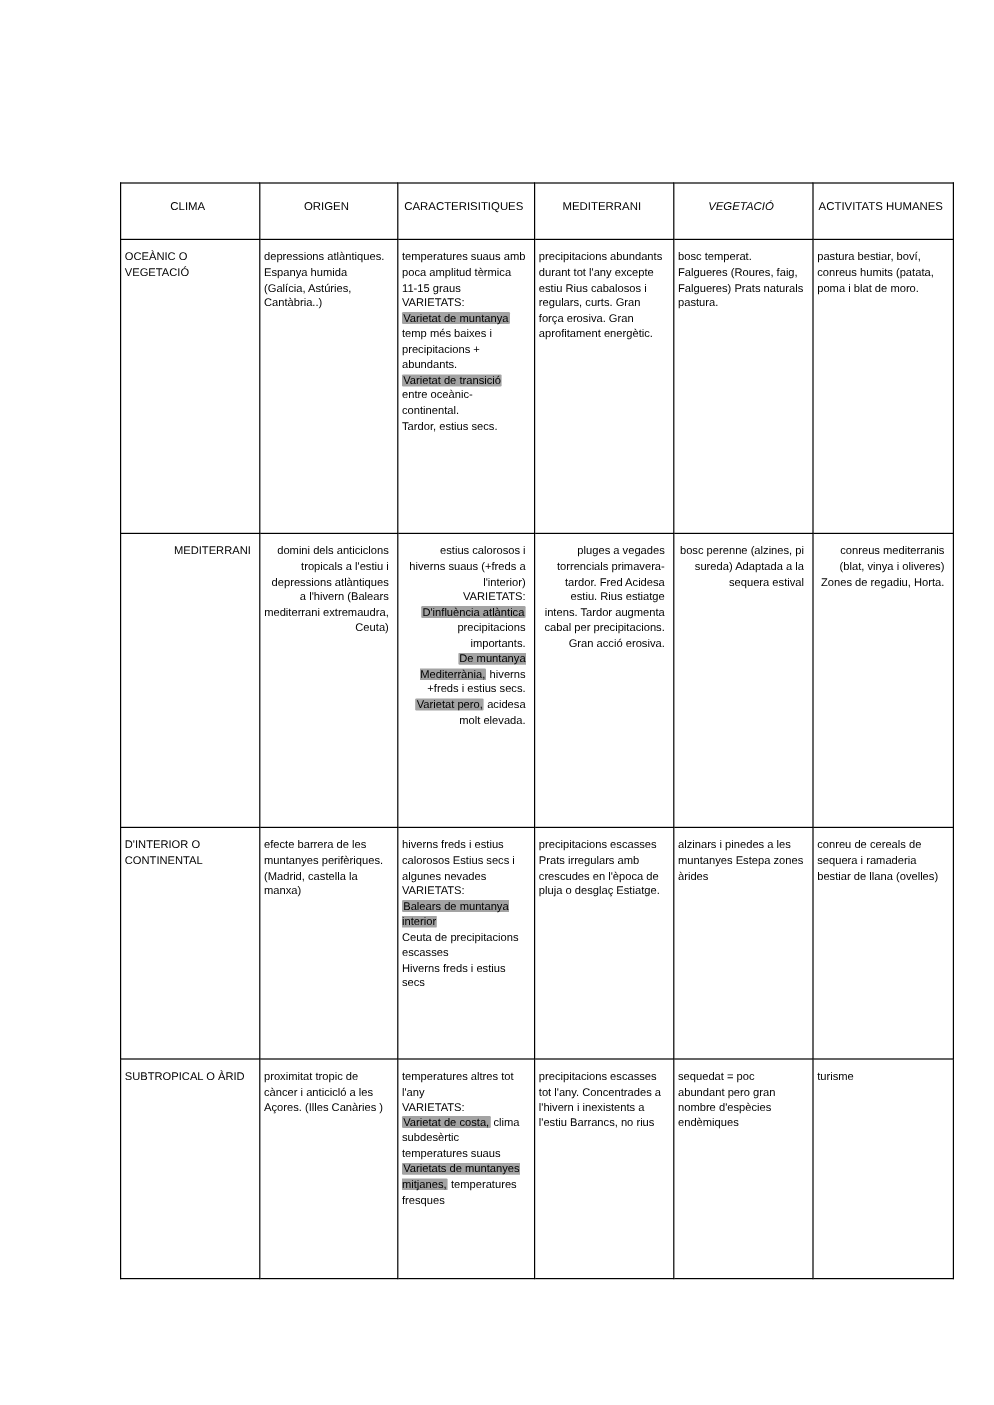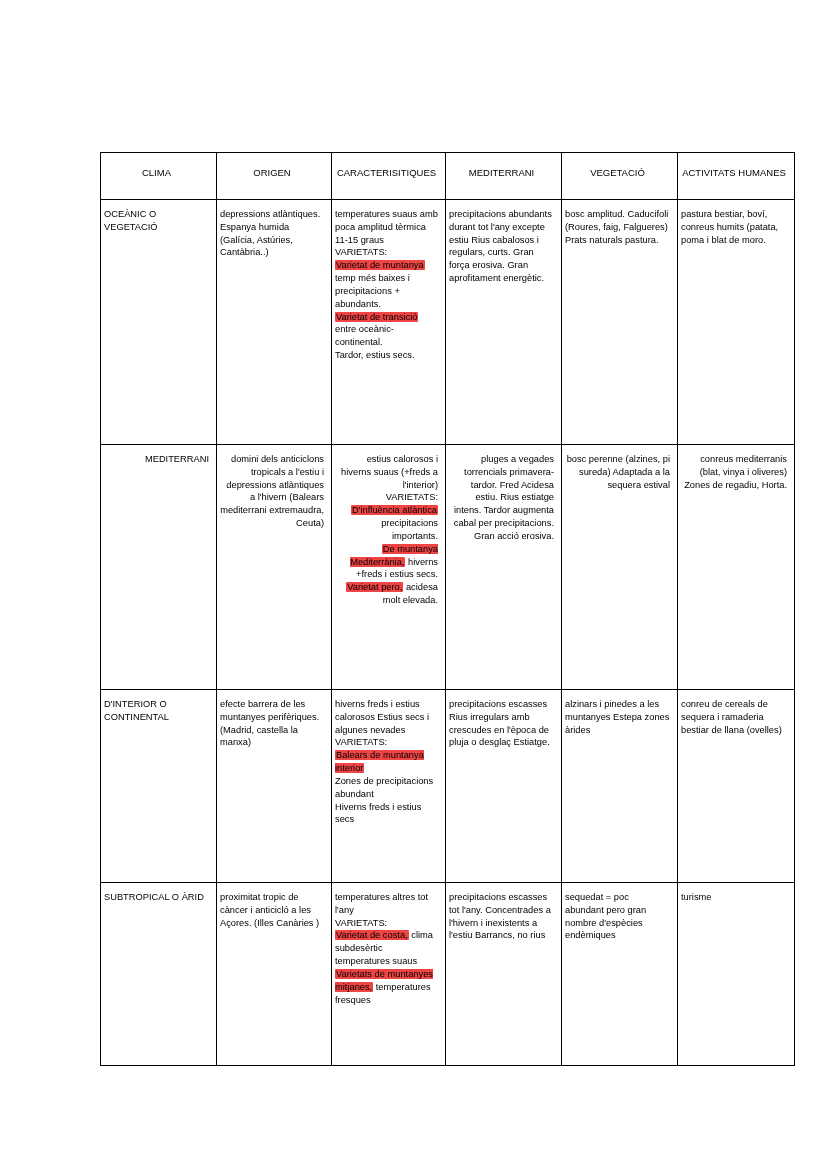--- a/index.html
+++ b/index.html
@@ -56,31 +56,31 @@
     vertical-align: top;
     font-size: 9.5px;
     padding-top: 13px;
     padding-bottom: 13px;
     height: 20px;
   }
   thead th.col-clima { width: 105px; }
   thead th.col-origen { width: 104px; }
   thead th.col-carac { width: 103px; }
   thead th.col-hidro { width: 105px; }
-  thead th.col-veget { width: 105px; }
+  thead th.col-veget { width: 105px; font-style: italic; }
   thead th.col-activ { width: 106px; }
 
   tbody td {
     height: 228px;
   }
   tbody tr:nth-child(2) td { height: 228px; text-align: right; }
   tbody tr:nth-child(3) td { height: 176px; }
   tbody tr:nth-child(4) td { height: 166px; }
   mark.hl {
-    background: #ef4444;
+    background: #a3a3a3;
     color: #000;
     padding: 0 1px;
     border-radius: 1px;
   }
   .first-col {
     white-space: pre-line;
   }
 </style>
 </head>
 <body>
@@ -102,21 +102,21 @@
     <tbody>
       <tr>
         <td class="first-col">OCEÀNIC O VEGETACIÓ</td>
         <td>depressions atlàntiques. Espanya humida (Galícia, Astúries, Cantàbria..)</td>
         <td><span>temperatures suaus amb poca amplitud tèrmica 11-15 graus</span><br><span>VARIETATS:</span><br><mark class="hl">Varietat de muntanya</mark><span> temp més baixes i precipitacions + abundants.</span><br><mark class="hl">Varietat de transició</mark><span> entre oceànic-continental.</span><br><span>Tardor, estius secs.</span></td>
         <td>precipitacions abundants durant tot l'any excepte estiu
 
 Rius cabalosos i regulars, curts.
 Gran força erosiva.
 Gran aprofitament energètic.</td>
-        <td>bosc amplitud. Caducifoli (Roures, faig, Falgueres)
+        <td>bosc temperat. Falgueres (Roures, faig, Falgueres)
 Prats naturals pastura.</td>
         <td>pastura bestiar, boví, conreus humits (patata, poma i blat de moro.</td>
       </tr>
       <tr>
         <td class="first-col">MEDITERRANI</td>
         <td>domini dels anticiclons tropicals a l'estiu i depressions atlàntiques a l'hivern (Balears mediterrani extremaudra, Ceuta)</td>
         <td><span>estius calorosos i hiverns suaus (+freds a l'interior)</span><br><span>VARIETATS:</span><br><mark class="hl">D'influència atlàntica</mark><span> precipitacions importants.</span><br><mark class="hl">De muntanya Mediterrània,</mark><span> hiverns +freds i estius secs.</span><br><mark class="hl">Varietat pero,</mark><span> acidesa molt elevada.</span></td>
         <td>pluges a vegades torrencials primavera-tardor.
 Fred
 Acidesa estiu.
@@ -125,23 +125,23 @@
 Tardor augmenta cabal per precipitacions.
 Gran acció erosiva.</td>
         <td>bosc perenne (alzines, pi sureda)
 Adaptada a la sequera estival</td>
         <td>conreus mediterranis (blat, vinya i oliveres)
 Zones de regadiu, Horta.</td>
       </tr>
       <tr>
         <td class="first-col">D'INTERIOR O CONTINENTAL</td>
         <td>efecte barrera de les muntanyes perifèriques. (Madrid, castella la manxa)</td>
-        <td><span>hiverns freds i estius calorosos Estius secs i algunes nevades</span><br><span>VARIETATS:</span><br><mark class="hl">Balears de muntanya interior</mark><br><span>Zones de precipitacions abundant</span><br><span>Hiverns freds i estius secs</span></td>
+        <td><span>hiverns freds i estius calorosos Estius secs i algunes nevades</span><br><span>VARIETATS:</span><br><mark class="hl">Balears de muntanya interior</mark><br><span>Ceuta de precipitacions escasses</span><br><span>Hiverns freds i estius secs</span></td>
         <td>precipitacions escasses
-Rius irregulars amb crescudes en l'època de pluja o desglaç
+Prats irregulars amb crescudes en l'època de pluja o desglaç
 Estiatge.</td>
         <td>alzinars i pinedes a les muntanyes
 Estepa zones àrides</td>
         <td>conreu de cereals de sequera i ramaderia bestiar de llana (ovelles)</td>
       </tr>
       <tr>
         <td class="first-col">SUBTROPICAL O ÀRID</td>
         <td>proximitat tropic de càncer i anticicló a les Açores. (Illes Canàries )</td>
         <td><span>temperatures altres tot l'any</span><br><span>VARIETATS:</span><br><mark class="hl">Varietat de costa,</mark><span> clima subdesèrtic temperatures suaus</span><br><mark class="hl">Varietats de muntanyes mitjanes,</mark><span> temperatures fresques</span></td>
         <td>precipitacions escasses tot l'any.

